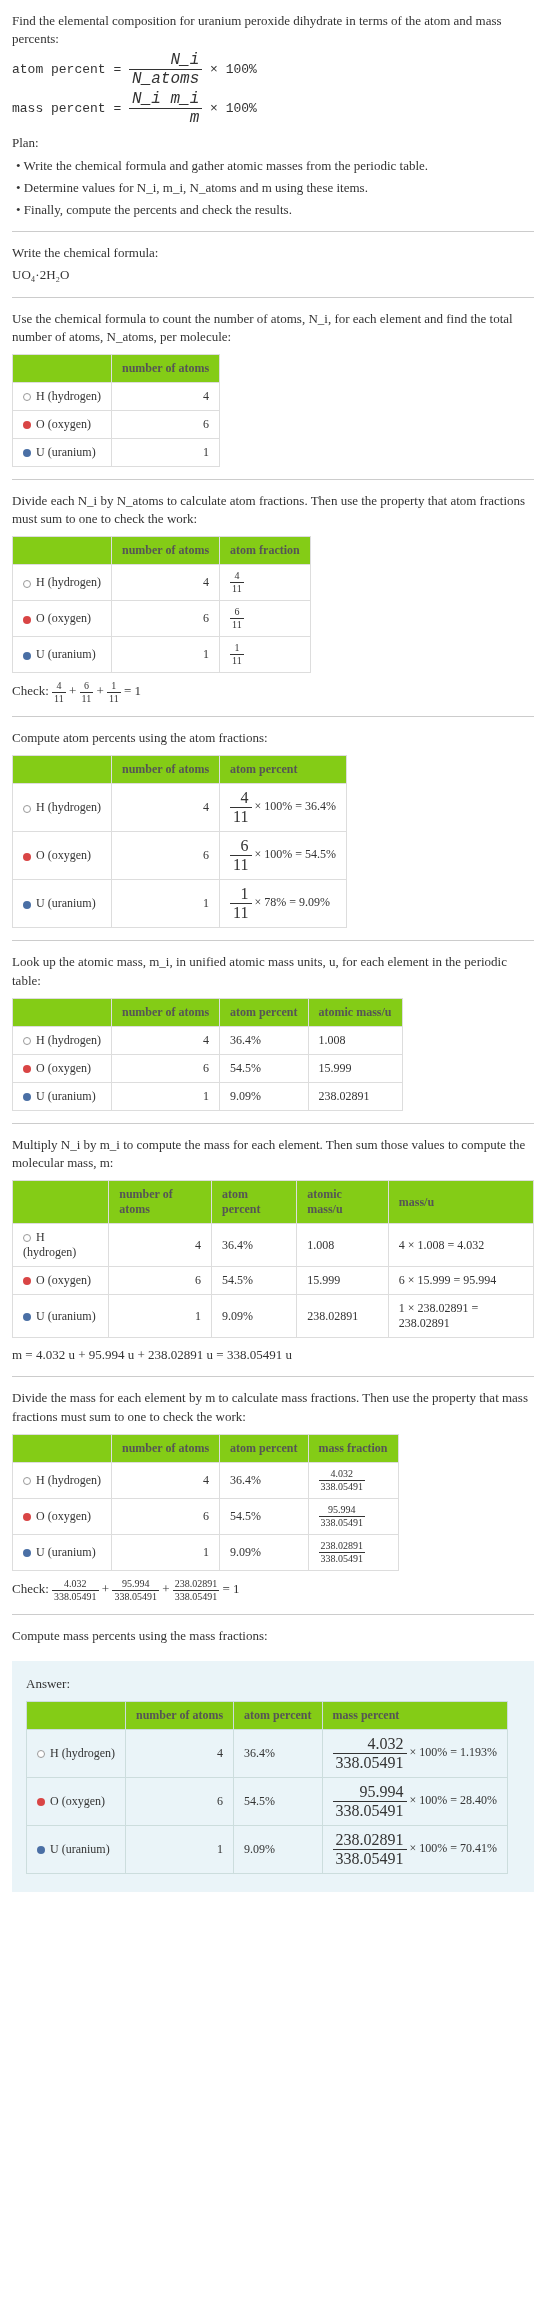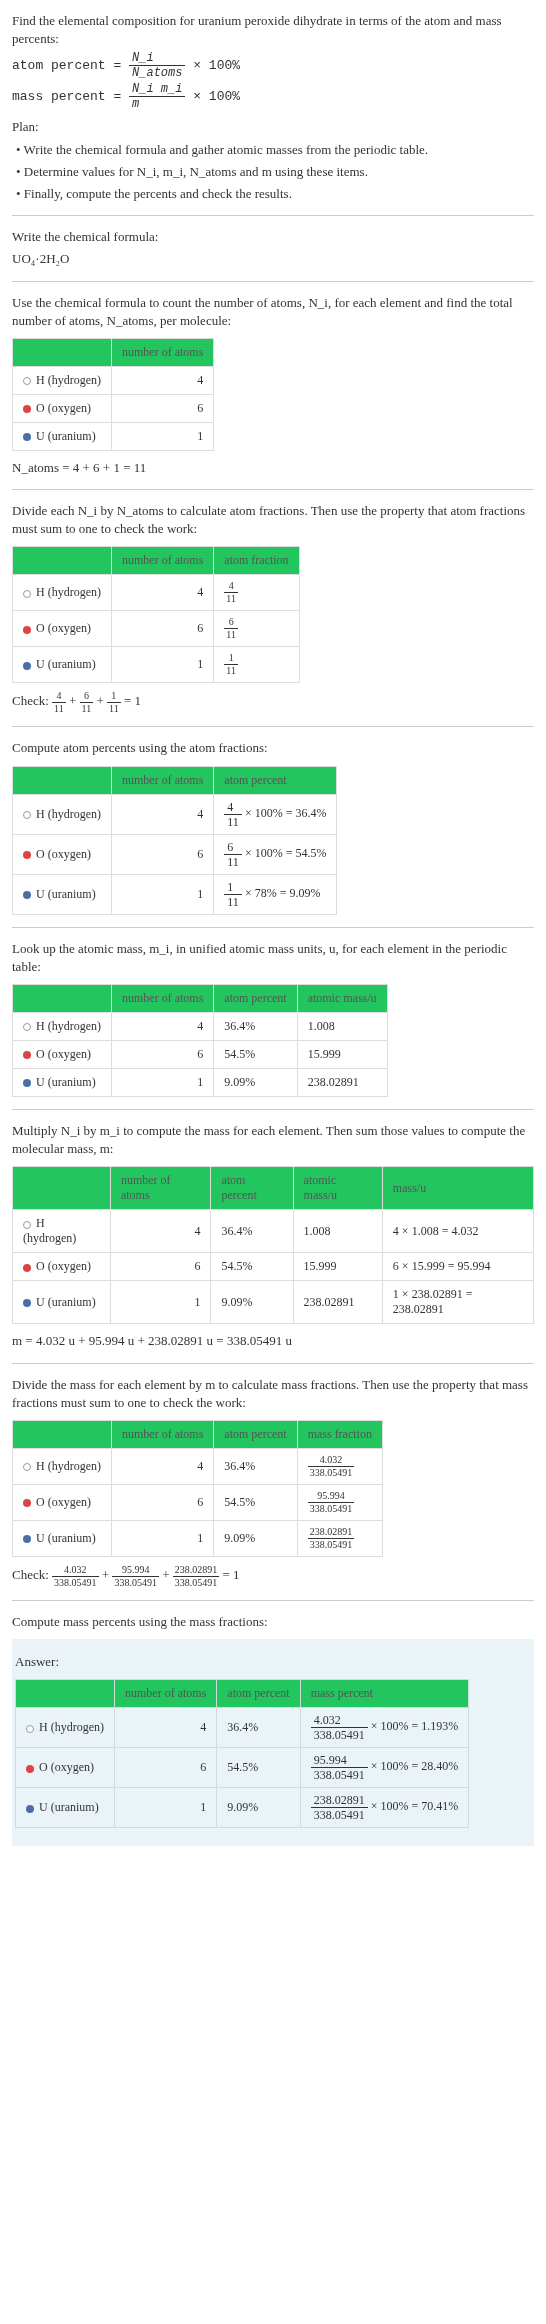--- a/index.html
+++ b/index.html
@@ -10,22 +10,22 @@
   background: #fff;
   width: 546px;
   padding: 8px 12px;
 }
 .section { margin-bottom: 8px; }
 hr { border: none; border-top: 1px solid #ccc; margin: 12px 0; }
 .formula { font-family: Liberation Mono, monospace; margin: 4px 0; }
 .frac {
   display: inline-block;
   vertical-align: middle;
-  text-align: left;
-  font-size: 12px;
+  text-align: right;
+  font-size: 16px;
   line-height: 1;
 }
 .frac .num { display: block; border-bottom: 1px solid #333; padding: 0 3px 1px; }
 .frac .den { display: block; padding: 1px 3px 0; }
 .frac-sm {
   display: inline-block;
   vertical-align: middle;
   text-align: center;
   font-size: 10px;
   line-height: 1;
@@ -36,40 +36,40 @@
   border-collapse: collapse;
   margin: 8px 0;
   font-size: 12px;
 }
 th, td {
   border: 1px solid #ddd;
   padding: 6px 10px;
   text-align: left;
 }
 th {
-  background: #22c55e;
-  font-weight: normal;
+  background: #84cc16;
+  font-weight: bold;
   color: #555;
 }
 td.num-col { text-align: right; }
 .dot {
   display: inline-block;
   width: 8px;
   height: 8px;
   border-radius: 50%;
   margin-right: 5px;
   vertical-align: middle;
 }
 .dot-h { background: #fff; border: 1px solid #999; }
 .dot-o { background: #d94545; }
 .dot-u { background: #4a6fa5; }
 .answer-box {
   background: #eaf4f8;
-  padding: 10px 3px;
-  margin-top: 8px;
+  padding: 10px 14px;
+  margin-top: 16px;
 }
 .answer-box table {
   background: #eaf4f8;
 }
 .answer-box th, .answer-box td {
   border: 1px solid #cdd;
 }
 p { margin: 4px 0; line-height: 1.4; }
 .plan-bullet { margin-left: 4px; }
 </style>
@@ -127,21 +127,20 @@
     <tr>
       <td><span class="dot dot-o"></span><span>O (oxygen)</span></td>
       <td class="num-col">6</td>
     </tr>
     <tr>
       <td><span class="dot dot-u"></span><span>U (uranium)</span></td>
       <td class="num-col">1</td>
     </tr>
   </tbody>
     </table>
-  <p>N_atoms = 4 + 6 + 1 = 11</p>
 </div>
 
 <hr>
 
 <div class="section">
   <p>Divide each N_i by N_atoms to calculate atom fractions. Then use the property that atom fractions must sum to one to check the work:</p>
   <table>
     <tbody>
         <tr>
           <th></th>

